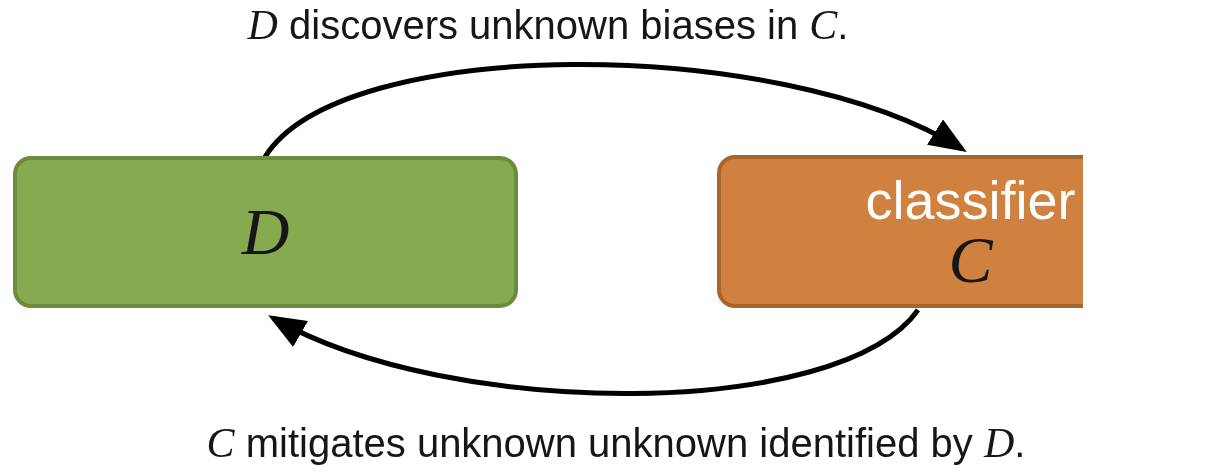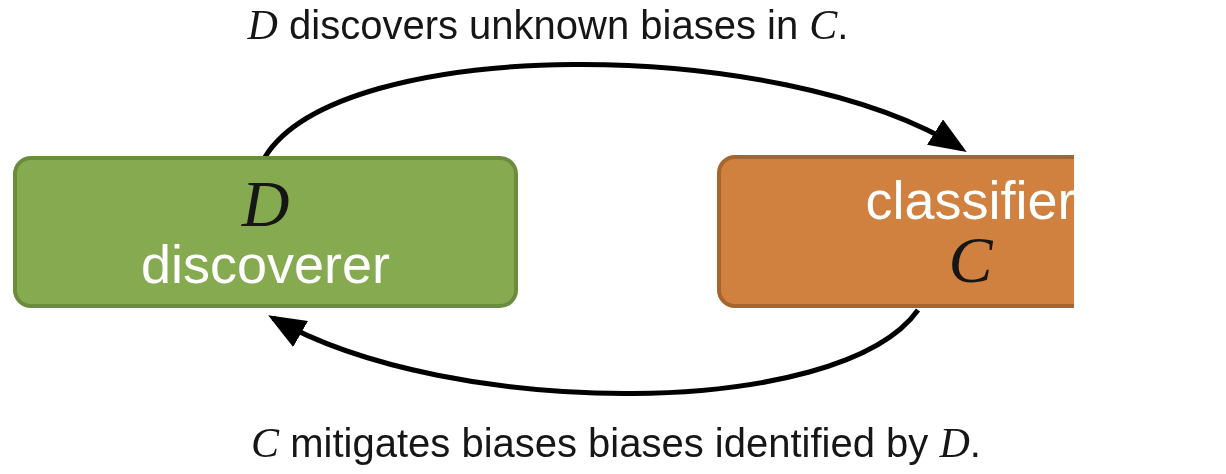--- a/index.html
+++ b/index.html
@@ -3,20 +3,21 @@
 <meta charset="utf-8">
 <style>
   html, body { margin: 0; padding: 0; background: #ffffff; }
   .canvas {
     position: relative;
     width: 1074px;
     height: 474px;
     background: #ffffff;
     overflow: hidden;
     font-family: "Liberation Sans", sans-serif;
+    padding-left: 9px;
   }
   .caption {
     position: absolute;
     font-size: 40px;
     line-height: 48px;
     color: var(--caption-text, #161616);
     text-align: center;
     white-space: nowrap;
   }
   .caption-top { top: 1px; left: 0; width: 1096px; }
@@ -82,23 +83,22 @@
       <marker id="ah" viewBox="0 0 10 8" refX="8.5" refY="4" markerWidth="7.5" markerHeight="6" orient="auto" markerUnits="strokeWidth">
         <path class="arrowhead-shape" d="M0 0 L10 4 L0 8 Z"></path>
       </marker>
     </defs>
     <path class="arrow-path" d="M265 157 C340 35 780 35 962 149" marker-end="url(#ah)"></path>
     <path class="arrow-path" d="M918 310 C840 420 450 420 273 318" marker-end="url(#ah)"></path>
   </svg>
 
   <div class="box box-green">
     <div class="box-letter">D</div>
-    <div class="box-word">discoverer</div>
   </div>
 
   <div class="box box-orange">
     <div class="box-word">classifier</div>
     <div class="box-letter">C</div>
   </div>
 
-  <div class="caption caption-bottom"><span class="math">C</span><span> mitigates biases biases identified by </span><span class="math">D</span><span>.</span></div>
+  <div class="caption caption-bottom"><span class="math">C</span><span> mitigates unknown unknown identified by </span><span class="math">D</span><span>.</span></div>
 
 </div>
 
 </body></html>

